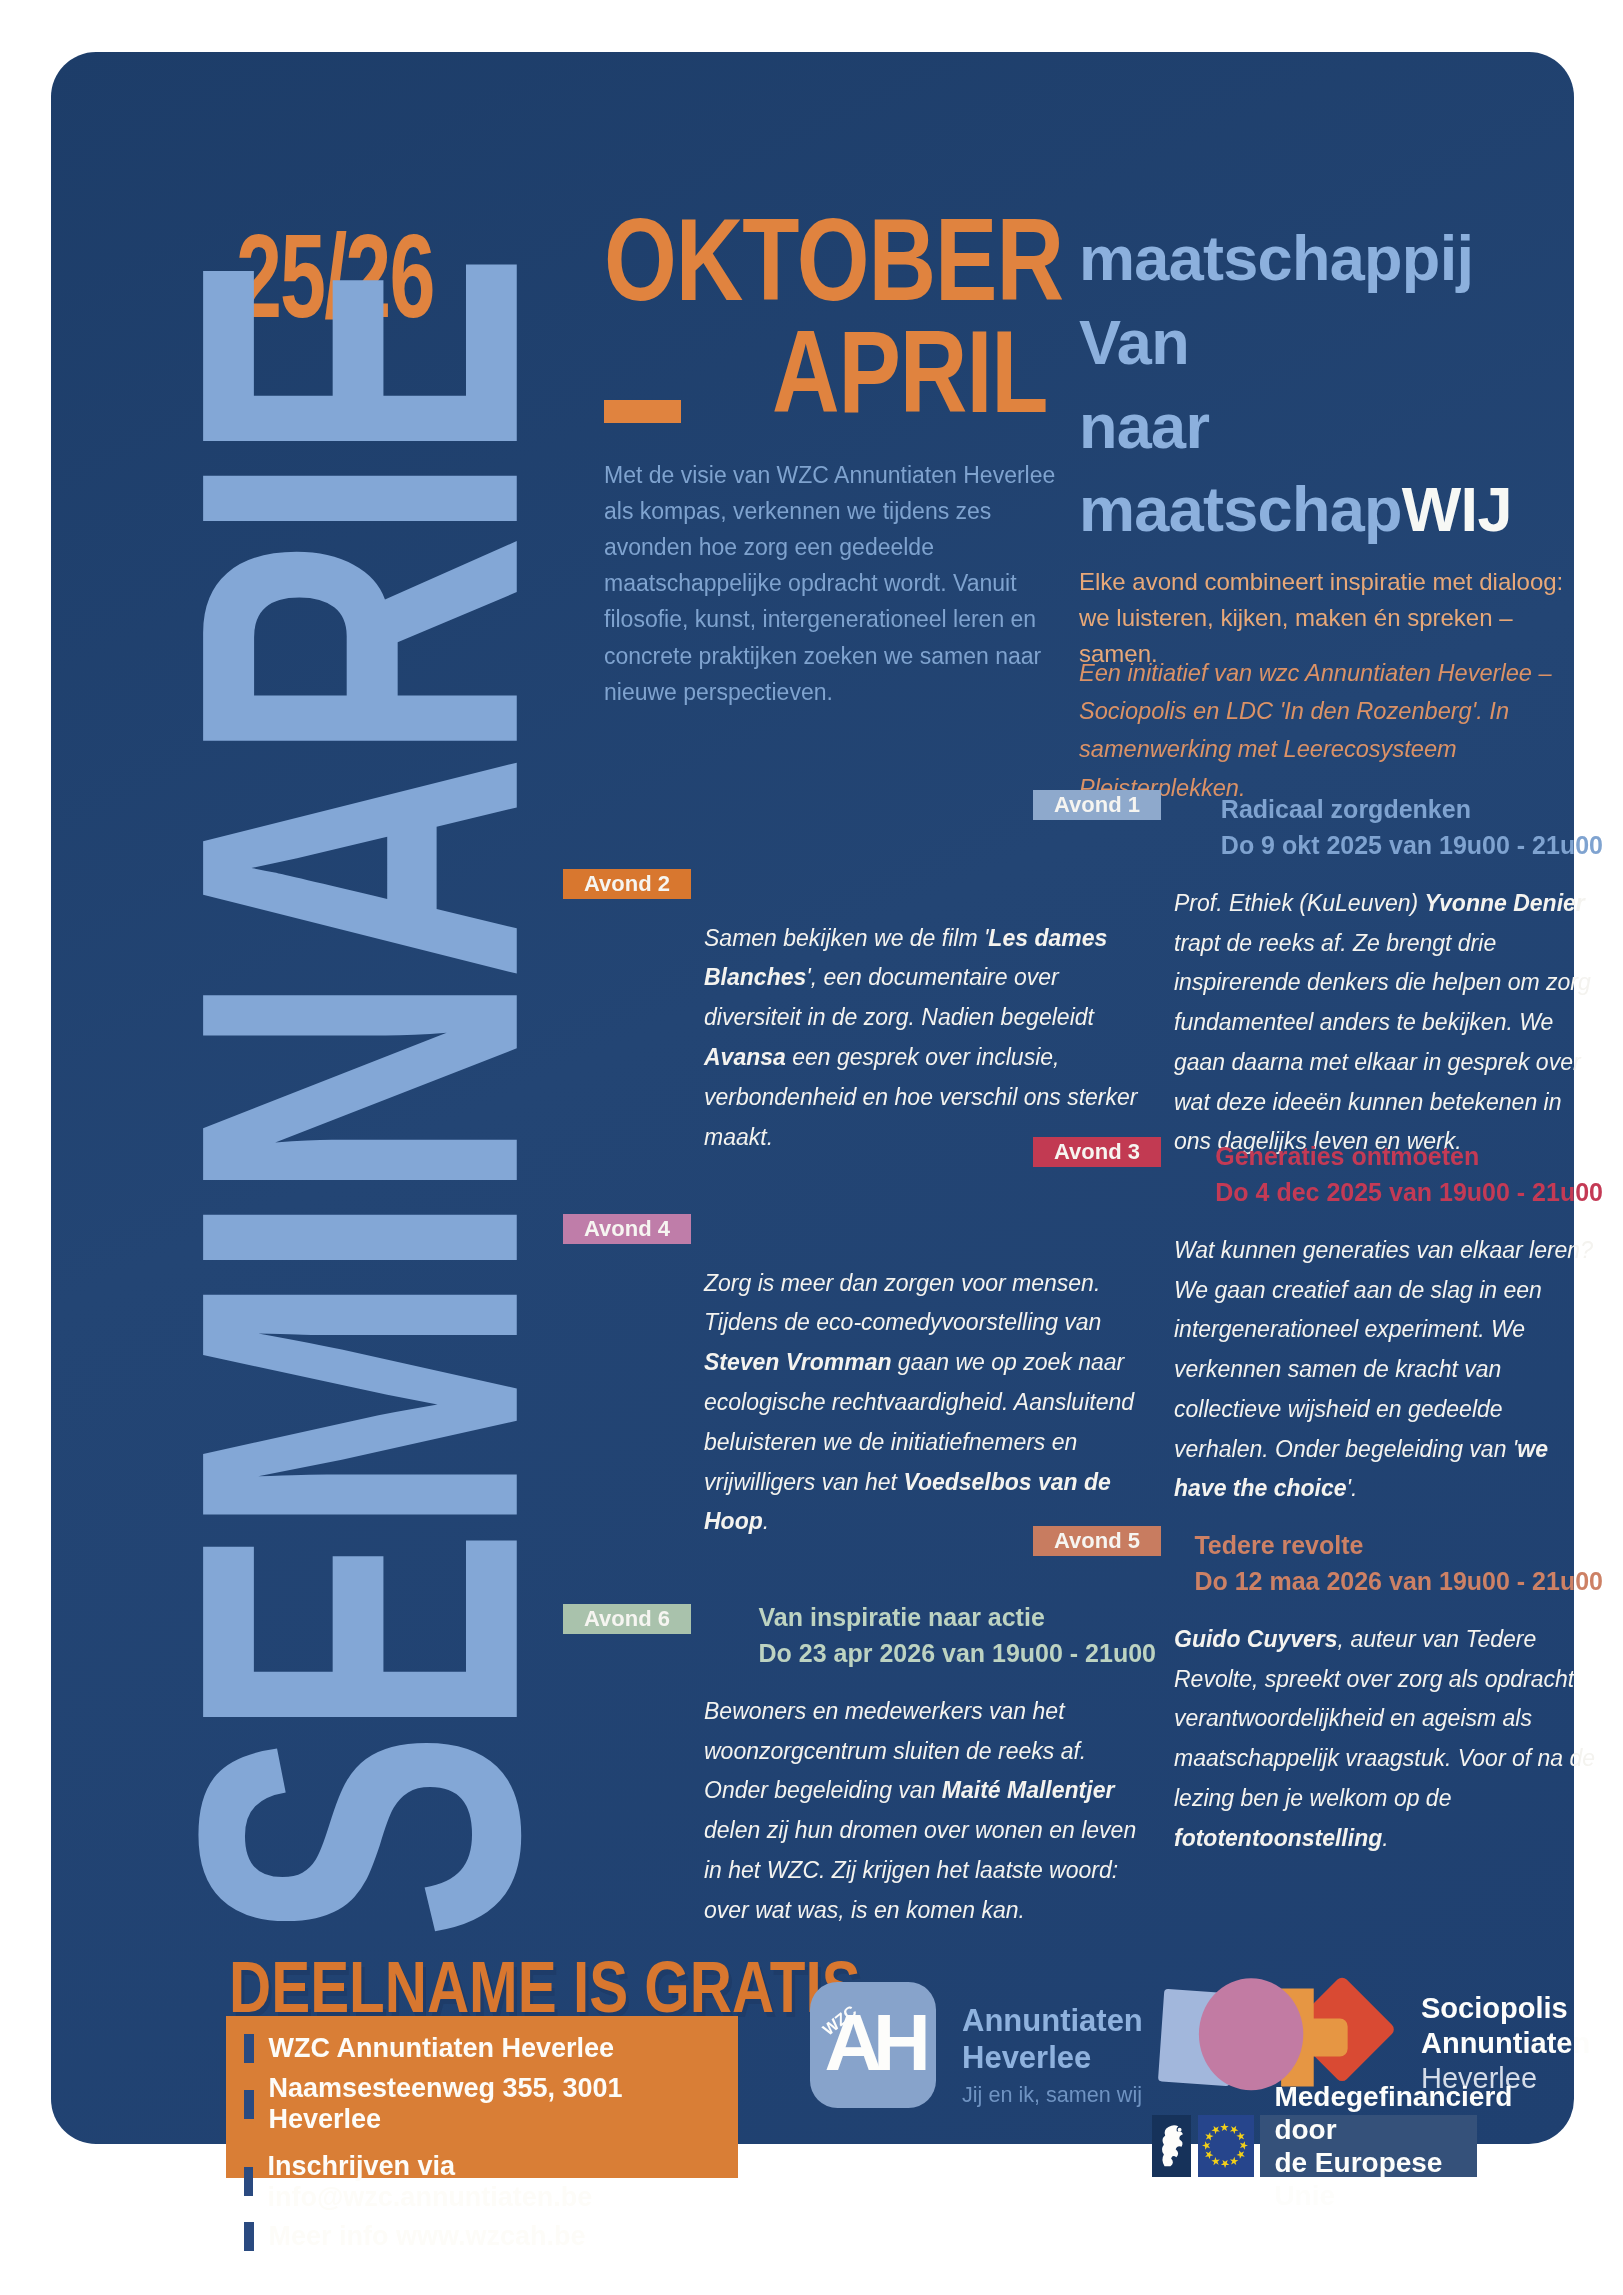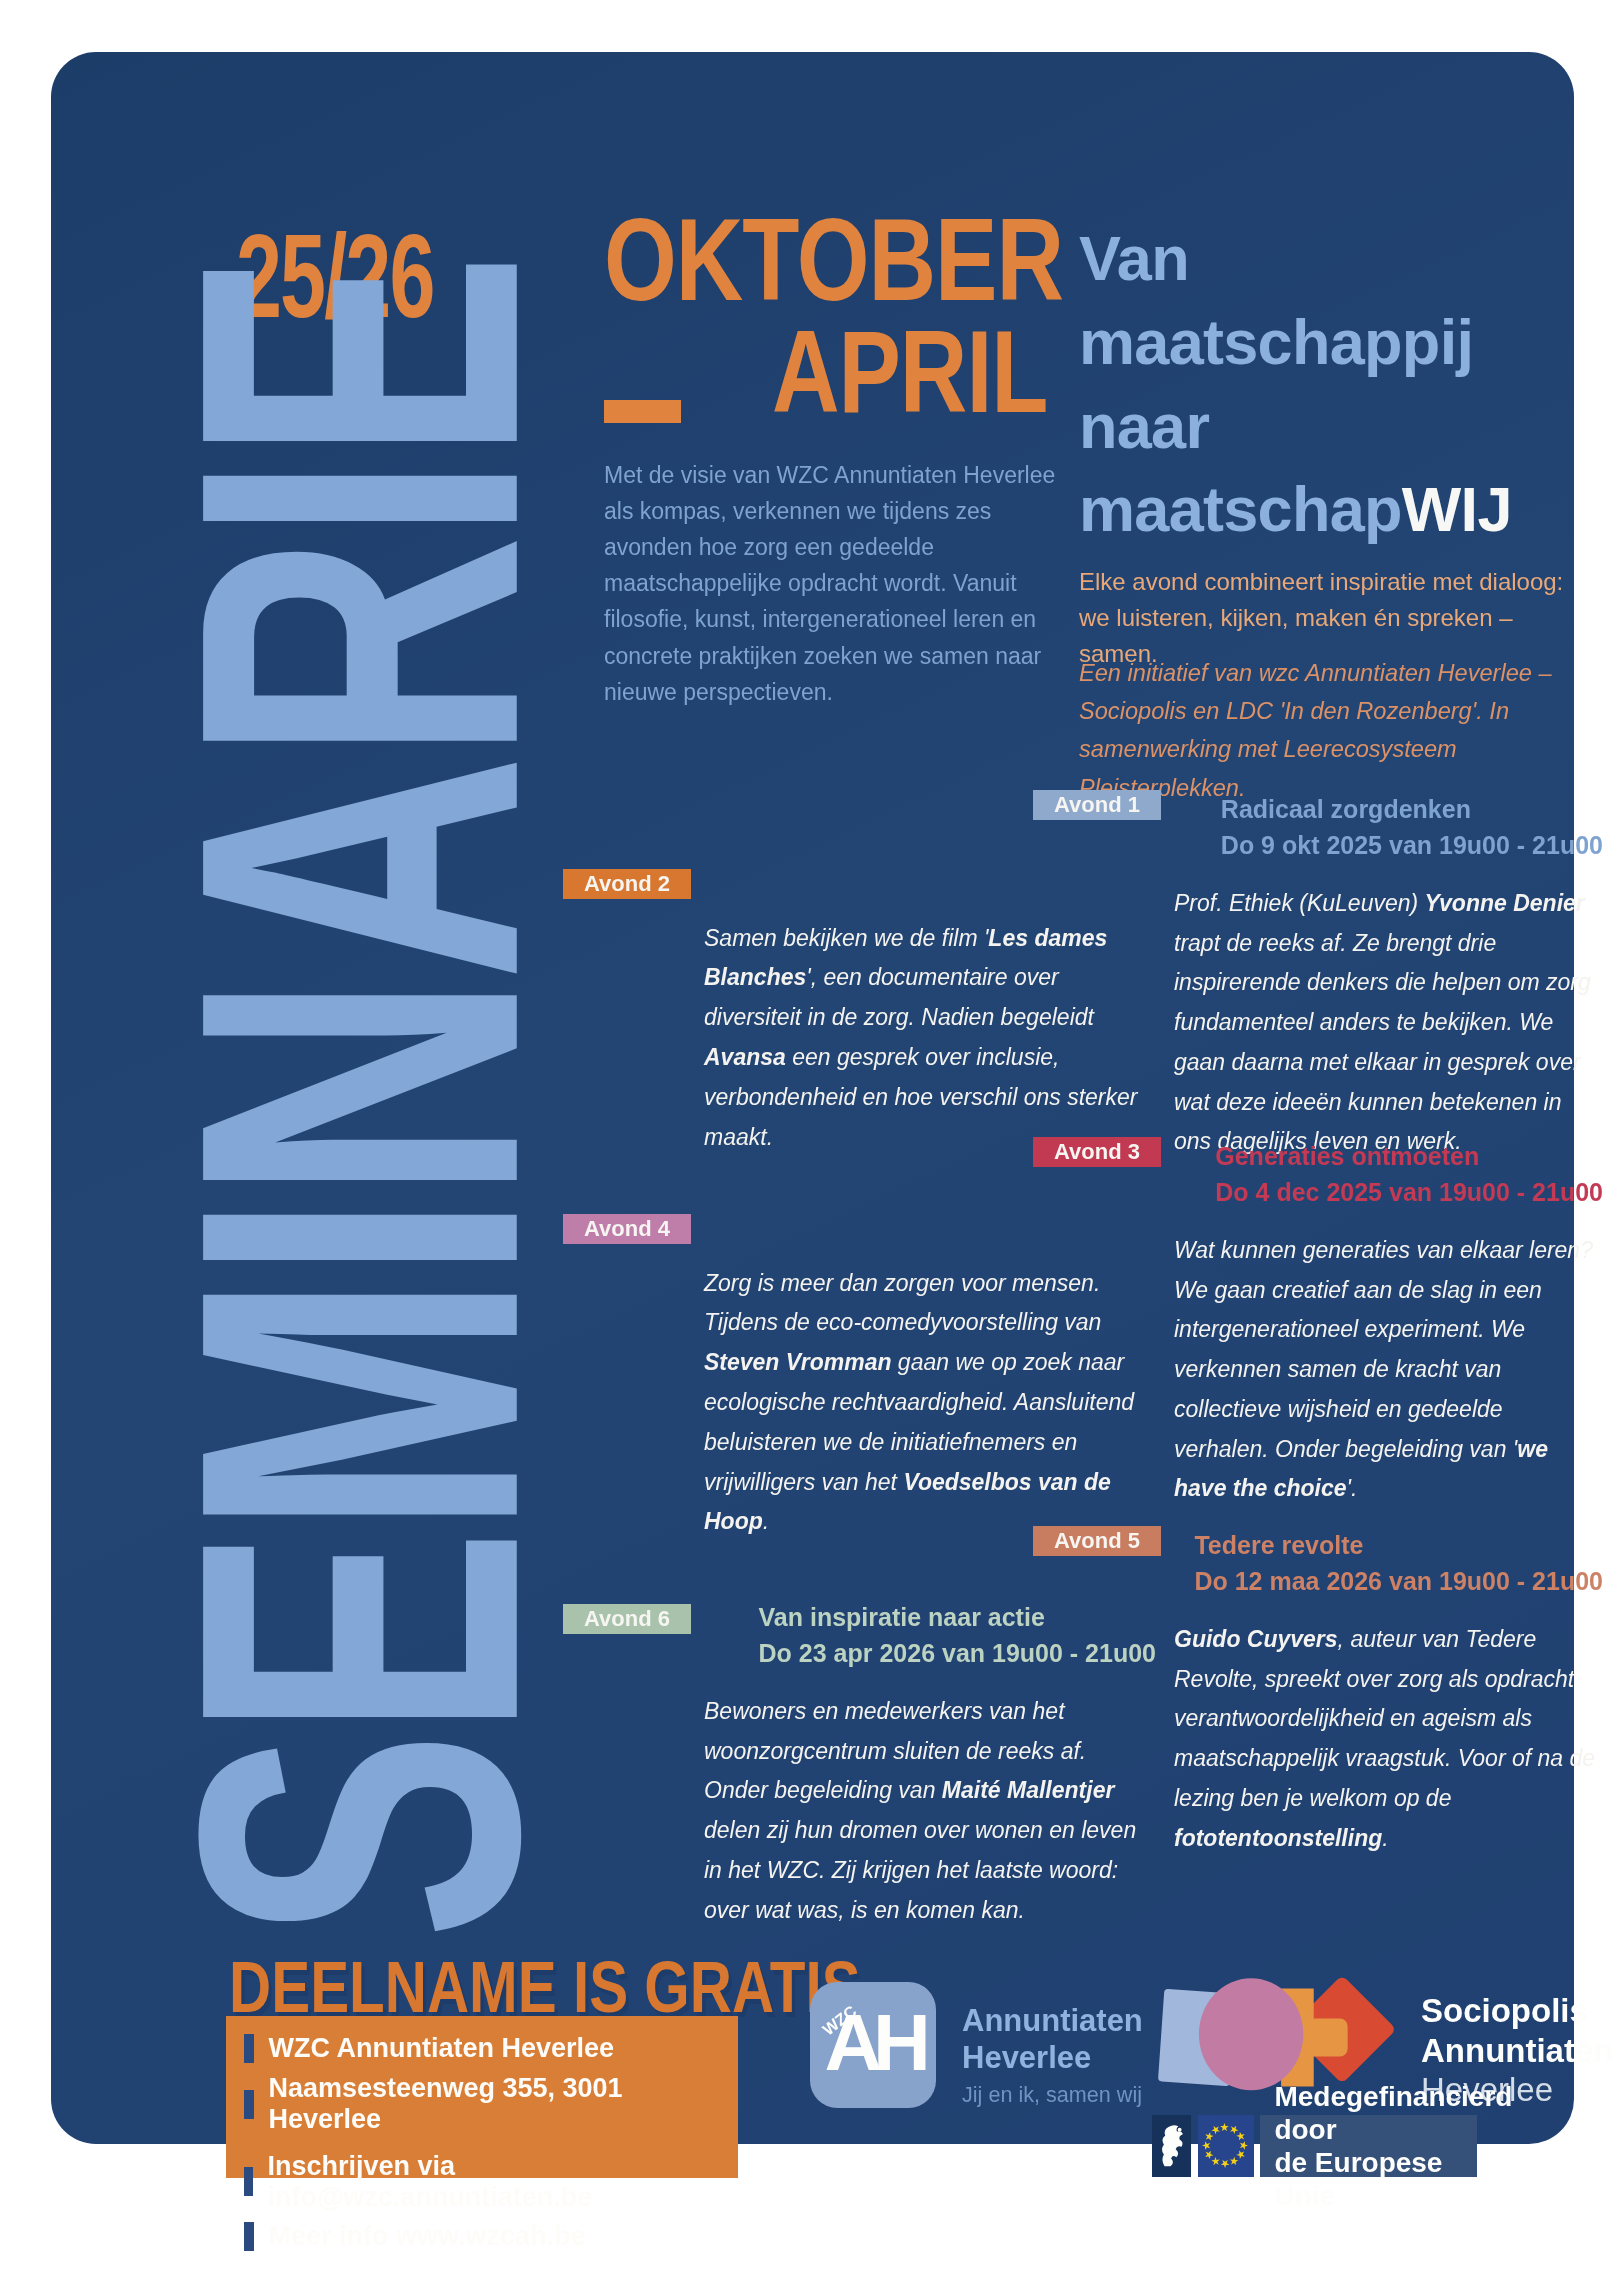--- a/index.html
+++ b/index.html
@@ -53,21 +53,21 @@
   .ah-box{position:absolute;left:759px;top:1930px;width:126px;height:126px;background:#87a3cb;
           border-radius:27.5px;}
   .ah-mono{position:absolute;left:50%;top:50%;transform:translate(-50%,-52%);
           font-size:80px;font-weight:bold;color:#fdfdfb;letter-spacing:-9.2px;}
   .ah-wzc{position:absolute;left:10.5px;top:29px;font-size:16.4px;font-weight:bold;color:#fdfdfb;
           transform:rotate(-38deg);}
   .ah-name{position:absolute;left:911px;top:1951px;font-size:31px;font-weight:bold;
           color:#8fb2de;line-height:1.18;}
   .ah-tagline{position:absolute;left:911px;top:2030px;font-size:21.6px;color:#6f93c2;}
   .socio-svg{position:absolute;left:1107px;top:1917px;}
-  .socio-text{position:absolute;left:1370px;top:1939px;font-size:33px;font-weight:bold;
+  .socio-text{position:absolute;left:1370px;top:1939px;font-size:29px;font-weight:bold;
           color:#fdfdfb;line-height:1.2;}
   .socio-text .l3{color:#d5dde9;font-weight:normal;}
   .eu-row{position:absolute;left:1101px;top:2063px;display:flex;gap:6.5px;height:62px;}
   .lion-box{width:39px;height:62px;background:#16325a;display:flex;align-items:center;
           justify-content:center;}
   .eu-flag{width:56px;height:62px;background:#26458c;position:relative;}
   .eu-stars{position:absolute;left:50%;top:50%;width:0;height:0;}
   .eu-stars span{position:absolute;left:-5.9px;top:-7.2px;font-size:11px;color:#f3d019;}
   .eu-textbox{width:217px;height:62px;background:#35517a;display:flex;flex-direction:column;
           justify-content:center;padding-left:14.4px;box-sizing:border-box;
@@ -88,22 +88,22 @@
       <div class="l1">OKTOBER</div>
       <div class="l2">
         <div class="dash"></div>
         <span>APRIL</span>
       </div>
     </div>
 
     <div class="intro">Met de visie van WZC Annuntiaten Heverlee als kompas, verkennen we tijdens zes avonden hoe zorg een gedeelde maatschappelijke opdracht wordt. Vanuit filosofie, kunst, intergenerationeel leren en concrete praktijken zoeken we samen naar nieuwe perspectieven.</div>
 
     <div class="headline">
+      <div>maatschappij</div>
       <div>Van</div>
-      <div>maatschappij</div>
       <div>naar</div>
       <div><span>maatschap</span><span class="wij">WIJ</span></div>
     </div>
 
     <div class="subline">Elke avond combineert inspiratie met dialoog: we luisteren, kijken, maken én spreken – samen.</div>
     <div class="initiative">Een initiatief van wzc Annuntiaten Heverlee – Sociopolis en LDC 'In den Rozenberg'. In samenwerking met Leerecosysteem Pleisterplekken.</div>
 
     <article class="ev right" style="left:982px;top:738px;">
       <div class="head">
         <div class="badge" style="background: rgb(142, 169, 204);">Avond 1</div>

